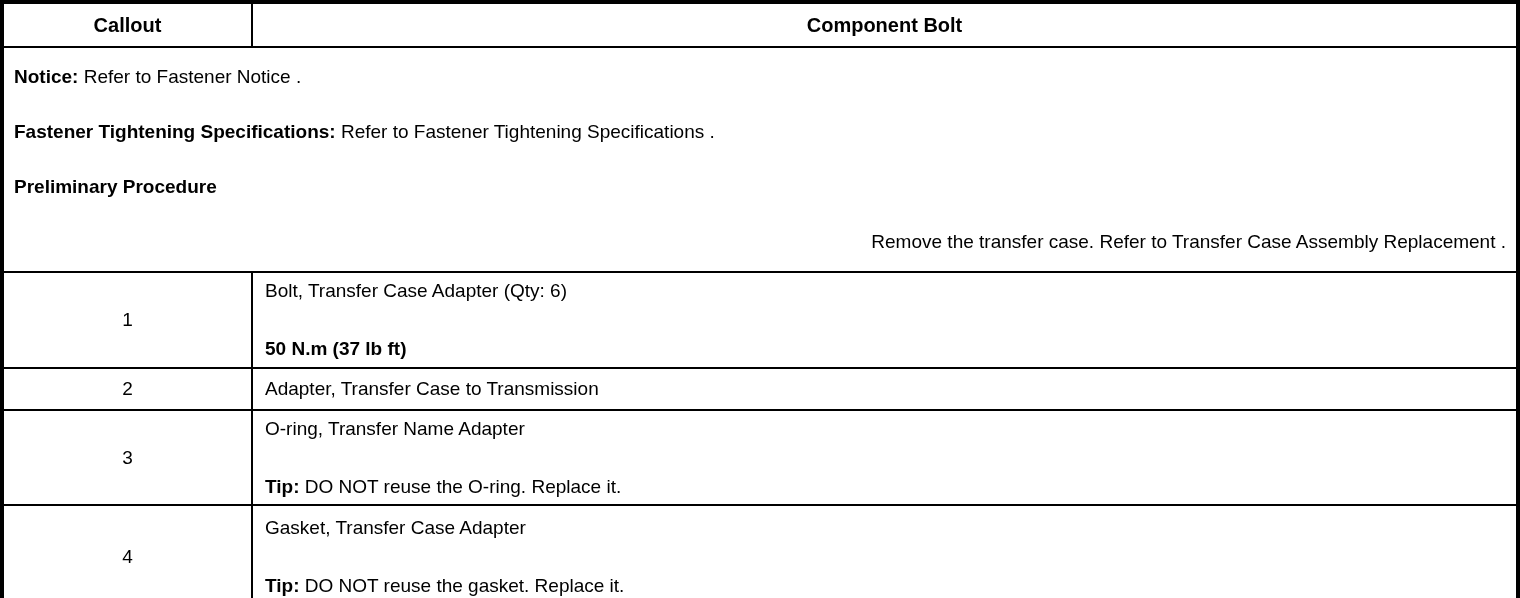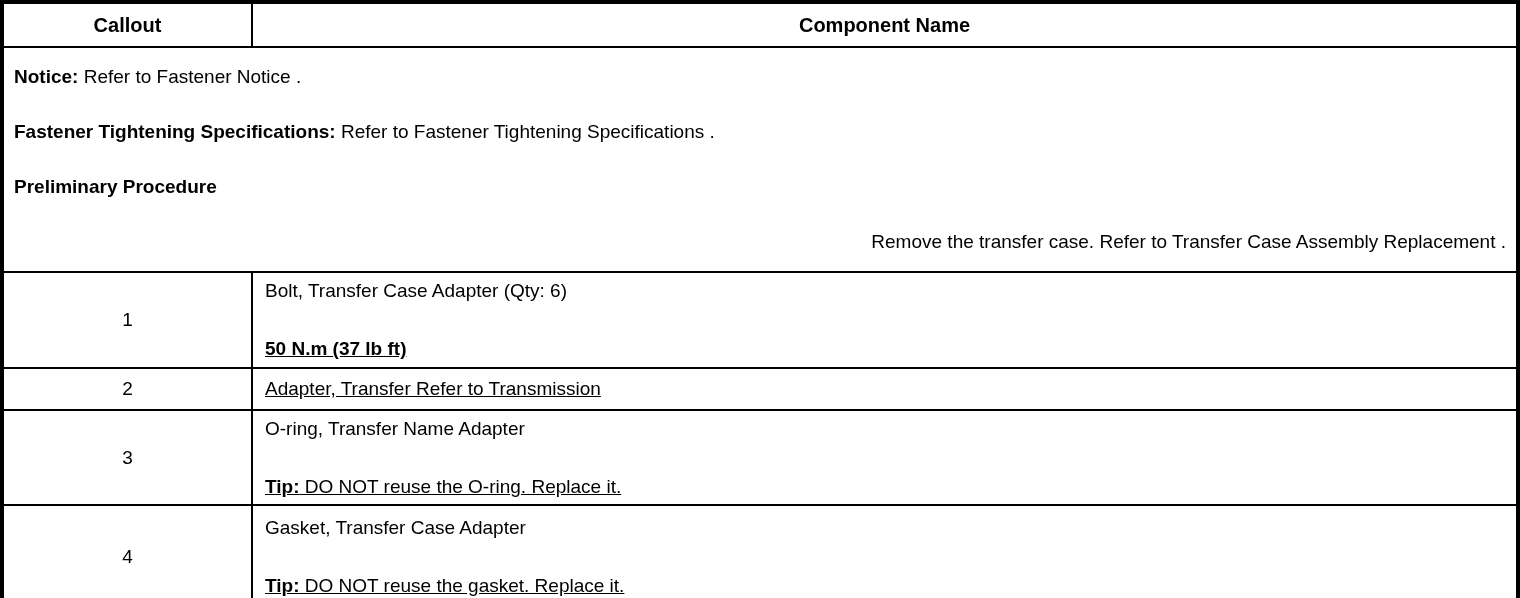--- a/index.html
+++ b/index.html
@@ -55,37 +55,37 @@
     text-align: center;
     vertical-align: middle;
   }
   td.component-cell {
     vertical-align: middle;
     padding: 2px 12px;
   }
   td.component-cell p {
     margin: 0 0 36px 0;
   }
-  td.component-cell p:last-child { margin-bottom: 0; text-decoration: underline; }
+  td.component-cell p:last-child { margin-bottom: 0; }
   .b { font-weight: bold; }
 </style>
 </head>
 <body>
 
 <div class="page">
   <table class="spec-table">
     <colgroup>
       <col class="col-callout">
       <col>
     </colgroup>
 
     <tbody>
         <tr class="header-row">
       <th>Callout</th>
-      <th>Component Name</th>
+      <th>Component Bolt</th>
     </tr>
 
     <tr class="notice-row">
       <td class="notice-cell" colspan="2">
         <p><span class="b">Notice:</span><span> Refer to Fastener Notice .</span></p>
         <p><span class="b">Fastener Tightening Specifications:</span><span> Refer to Fastener Tightening Specifications .</span></p>
         <p><span class="b">Preliminary Procedure</span><span></span></p>
         <p><span class="b"></span><span>Remove the transfer case. Refer to Transfer Case Assembly Replacement .</span></p>
       </td>
     </tr>
@@ -94,21 +94,21 @@
       <td class="callout-cell">1</td>
       <td class="component-cell">
         <p><span class="b"></span><span>Bolt, Transfer Case Adapter (Qty: 6)</span></p>
         <p><span class="b">50 N.m (37 lb ft)</span><span></span></p>
       </td>
     </tr>
 
     <tr class="row-2">
       <td class="callout-cell">2</td>
       <td class="component-cell">
-        <p><span class="b"></span><span>Adapter, Transfer Refer to Transmission</span></p>
+        <p><span class="b"></span><span>Adapter, Transfer Case to Transmission</span></p>
       </td>
     </tr>
 
     <tr class="row-3">
       <td class="callout-cell">3</td>
       <td class="component-cell">
         <p><span class="b"></span><span>O-ring, Transfer Name Adapter</span></p>
         <p><span class="b">Tip:</span><span> DO NOT reuse the O-ring. Replace it.</span></p>
       </td>
     </tr>

